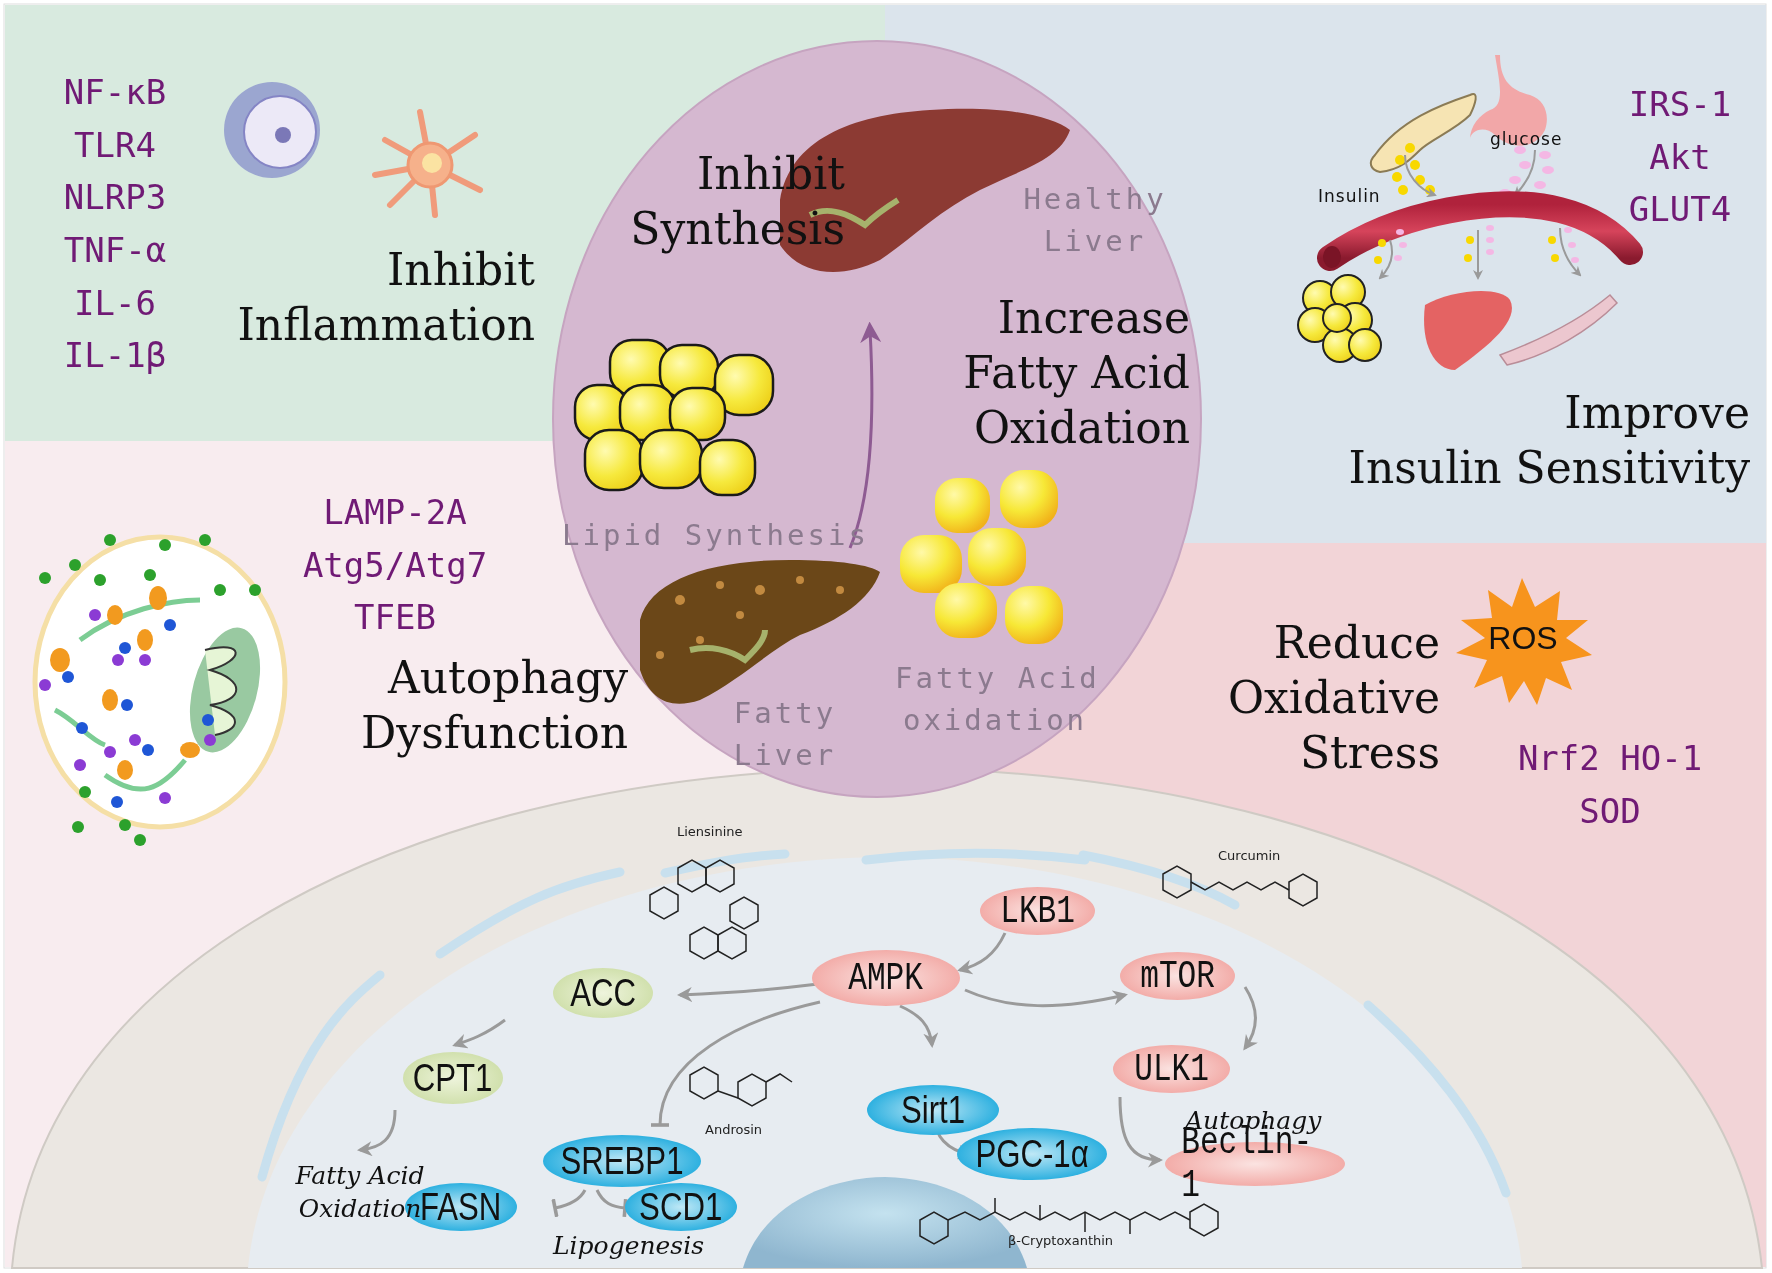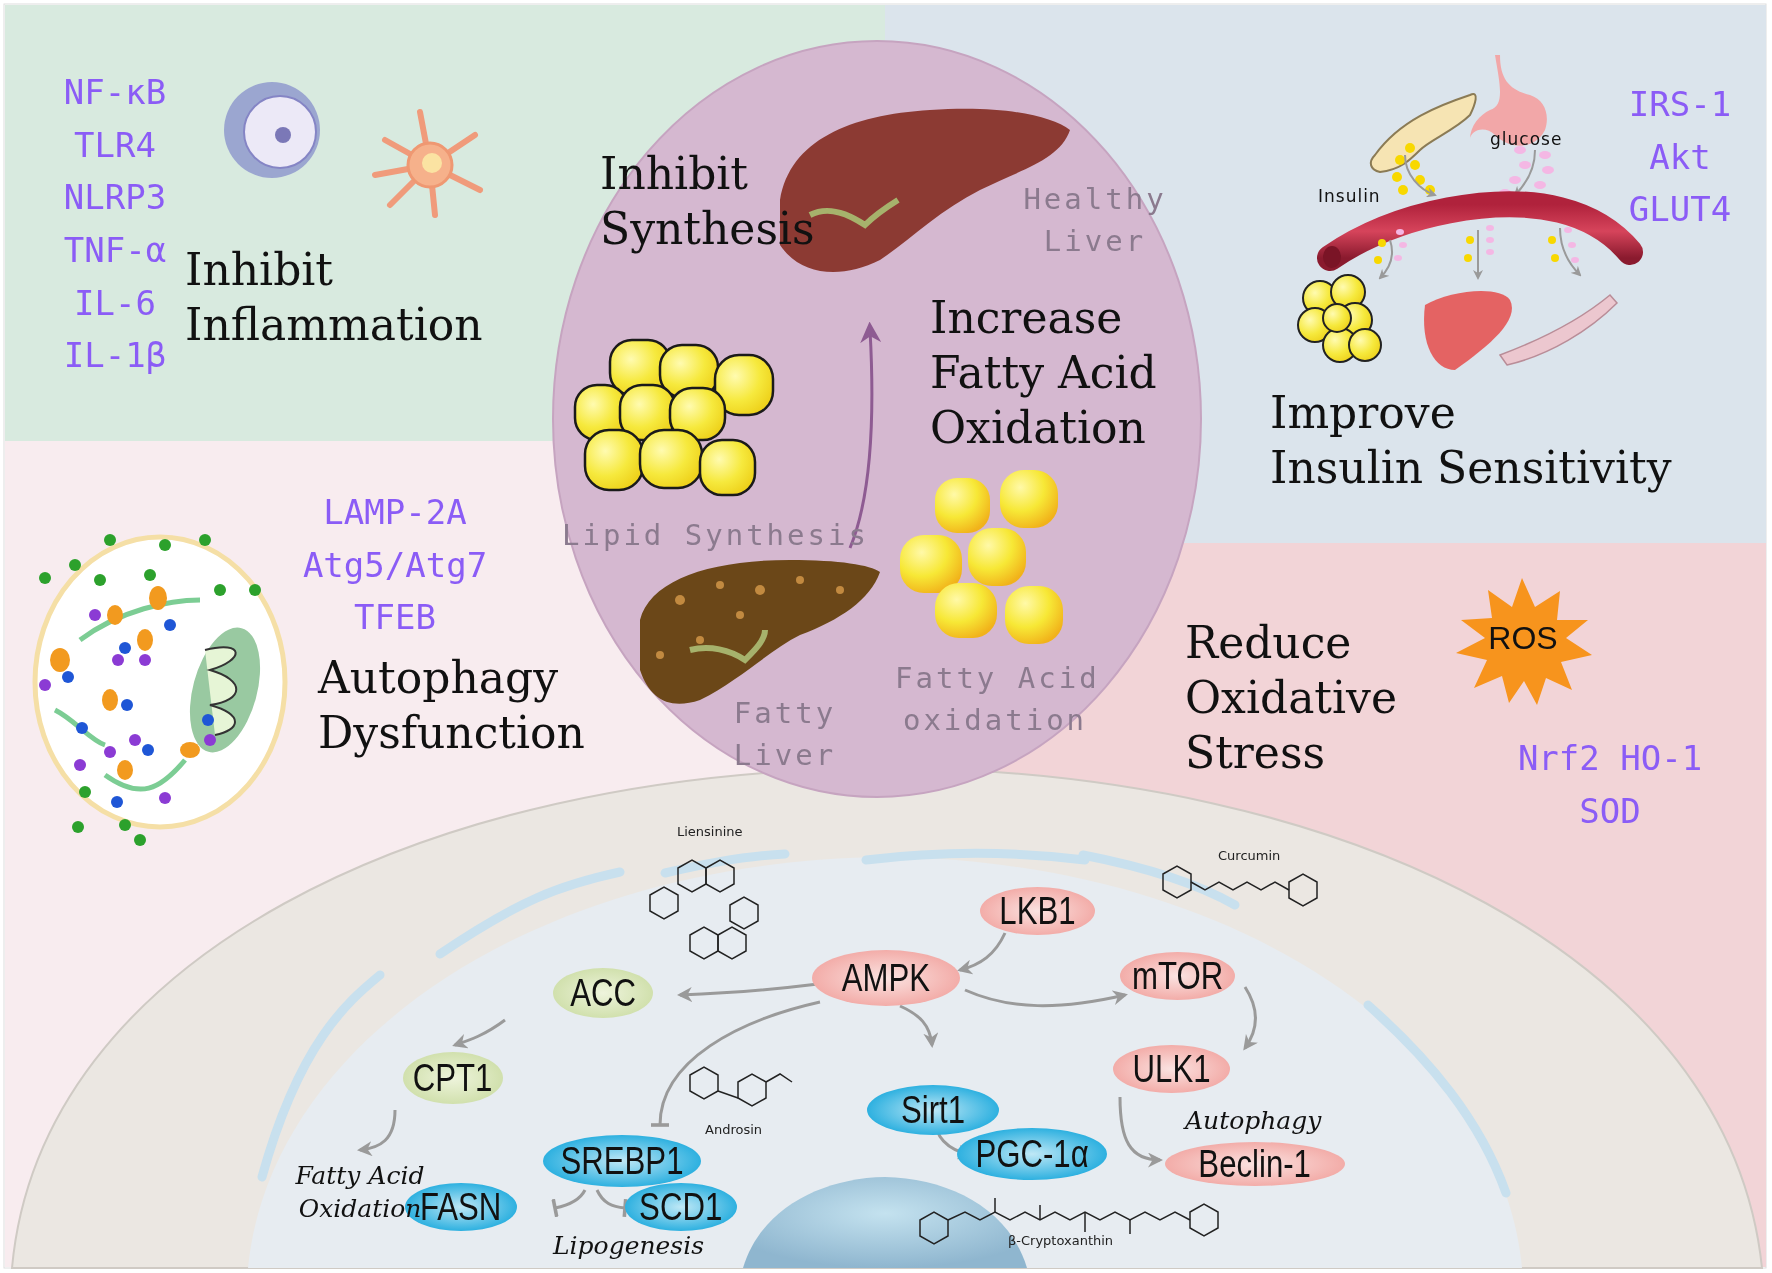--- a/index.html
+++ b/index.html
@@ -1,27 +1,27 @@
 <!DOCTYPE html>
 <html><head>
 <meta charset="utf-8">
 <style>
   html,body{margin:0;padding:0;background:#ffffff;}
   #stage{position:relative;width:1772px;height:1273px;overflow:hidden;background:#ffffff;font-family:"DejaVu Sans",sans-serif;}
   svg#bg{position:absolute;left:0;top:0;}
   .t{position:absolute;white-space:nowrap;line-height:1;}
   .serif{font-family:"DejaVu Serif","Liberation Serif",serif;color:#111;}
-  .title{font-size:44px;text-align:left;line-height:1.25;}
-  .gray{font-family:"DejaVu Sans Mono","Liberation Mono",monospace;color:#8b5cf6;font-size:34px;text-align:center;line-height:1.55;}
+  .title{font-size:44px;text-align:right;line-height:1.25;}
+  .gray{font-family:"DejaVu Sans Mono","Liberation Mono",monospace;color:#701a75;font-size:34px;text-align:center;line-height:1.55;}
   .gpur{font-family:"DejaVu Sans Mono","Liberation Mono",monospace;color:#8b7a8e;font-size:29px;text-align:center;line-height:1.45;letter-spacing:3px;}
   .small{font-family:"DejaVu Sans","Liberation Sans",sans-serif;font-size:17px;color:#111;letter-spacing:1px;}
   .ital{font-family:"DejaVu Serif","Liberation Serif",serif;font-style:italic;font-size:25px;color:#111;text-align:center;line-height:1.3;}
   .node{position:absolute;border-radius:50%;display:flex;align-items:center;justify-content:center;font-family:"Liberation Sans","DejaVu Sans",sans-serif;font-size:38px;color:#111;transform:scaleX(1);}
   .node span{display:inline-block;transform:scaleX(0.82);}
-  .pink{background:radial-gradient(ellipse at 50% 50%,#fbe3e1 0%,#f2a9a5 75%,#eb9893 100%);}
+  .pink{background:radial-gradient(ellipse at 50% 50%,#fbe3e1 0%,#f2a9a5 75%,#eb9893 100%);font-family:Liberation Mono, monospace;}
   .green{background:radial-gradient(ellipse at 50% 50%,#eef4dc 0%,#cfdfaa 75%,#bcd193 100%);}
   .blue{background:radial-gradient(ellipse at 50% 50%,#bfe8f6 0%,#2fb1e0 70%,#1a9fd3 100%);}
   .chem{font-family:"DejaVu Sans","Liberation Sans",sans-serif;font-size:13px;color:#222;position:absolute;}
 </style>
 </head>
 <body>
 
 <div id="stage">
 
 <svg id="bg" width="1772" height="1273" viewBox="0 0 1772 1273">

